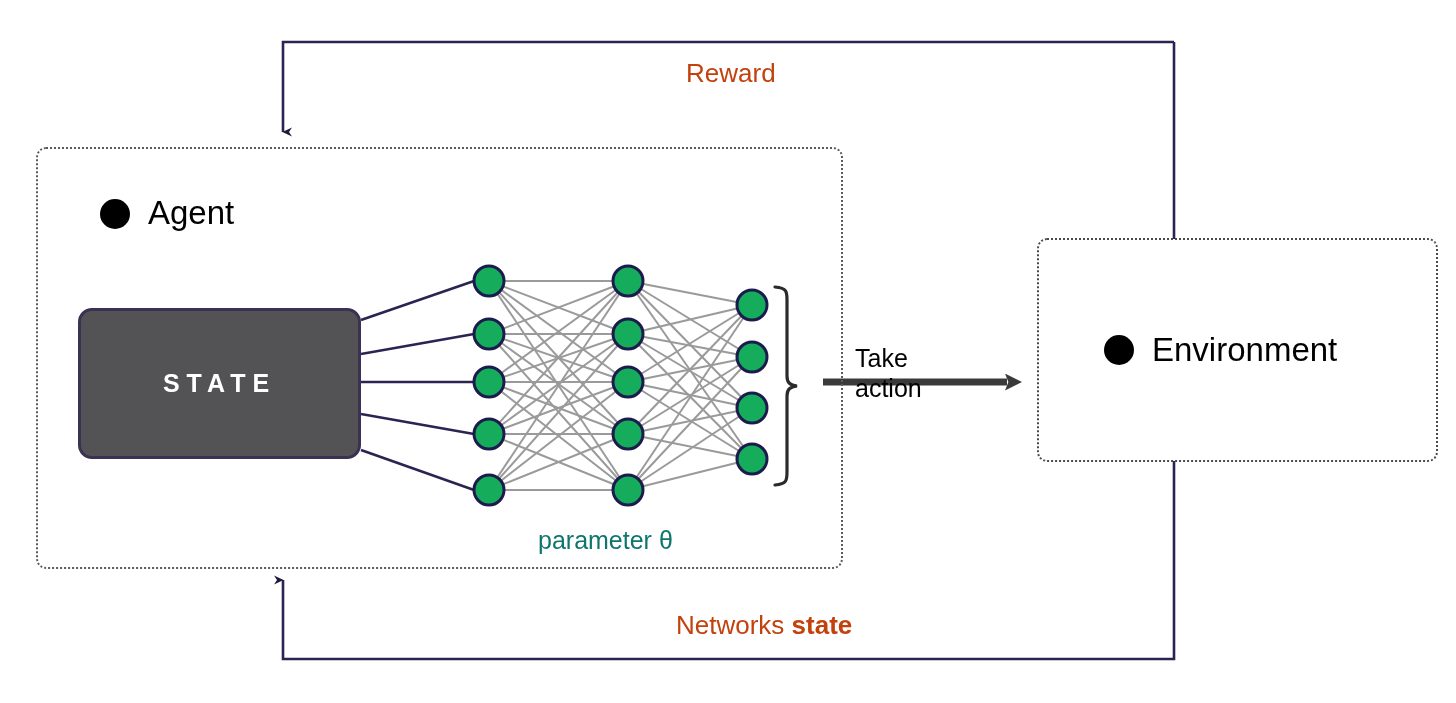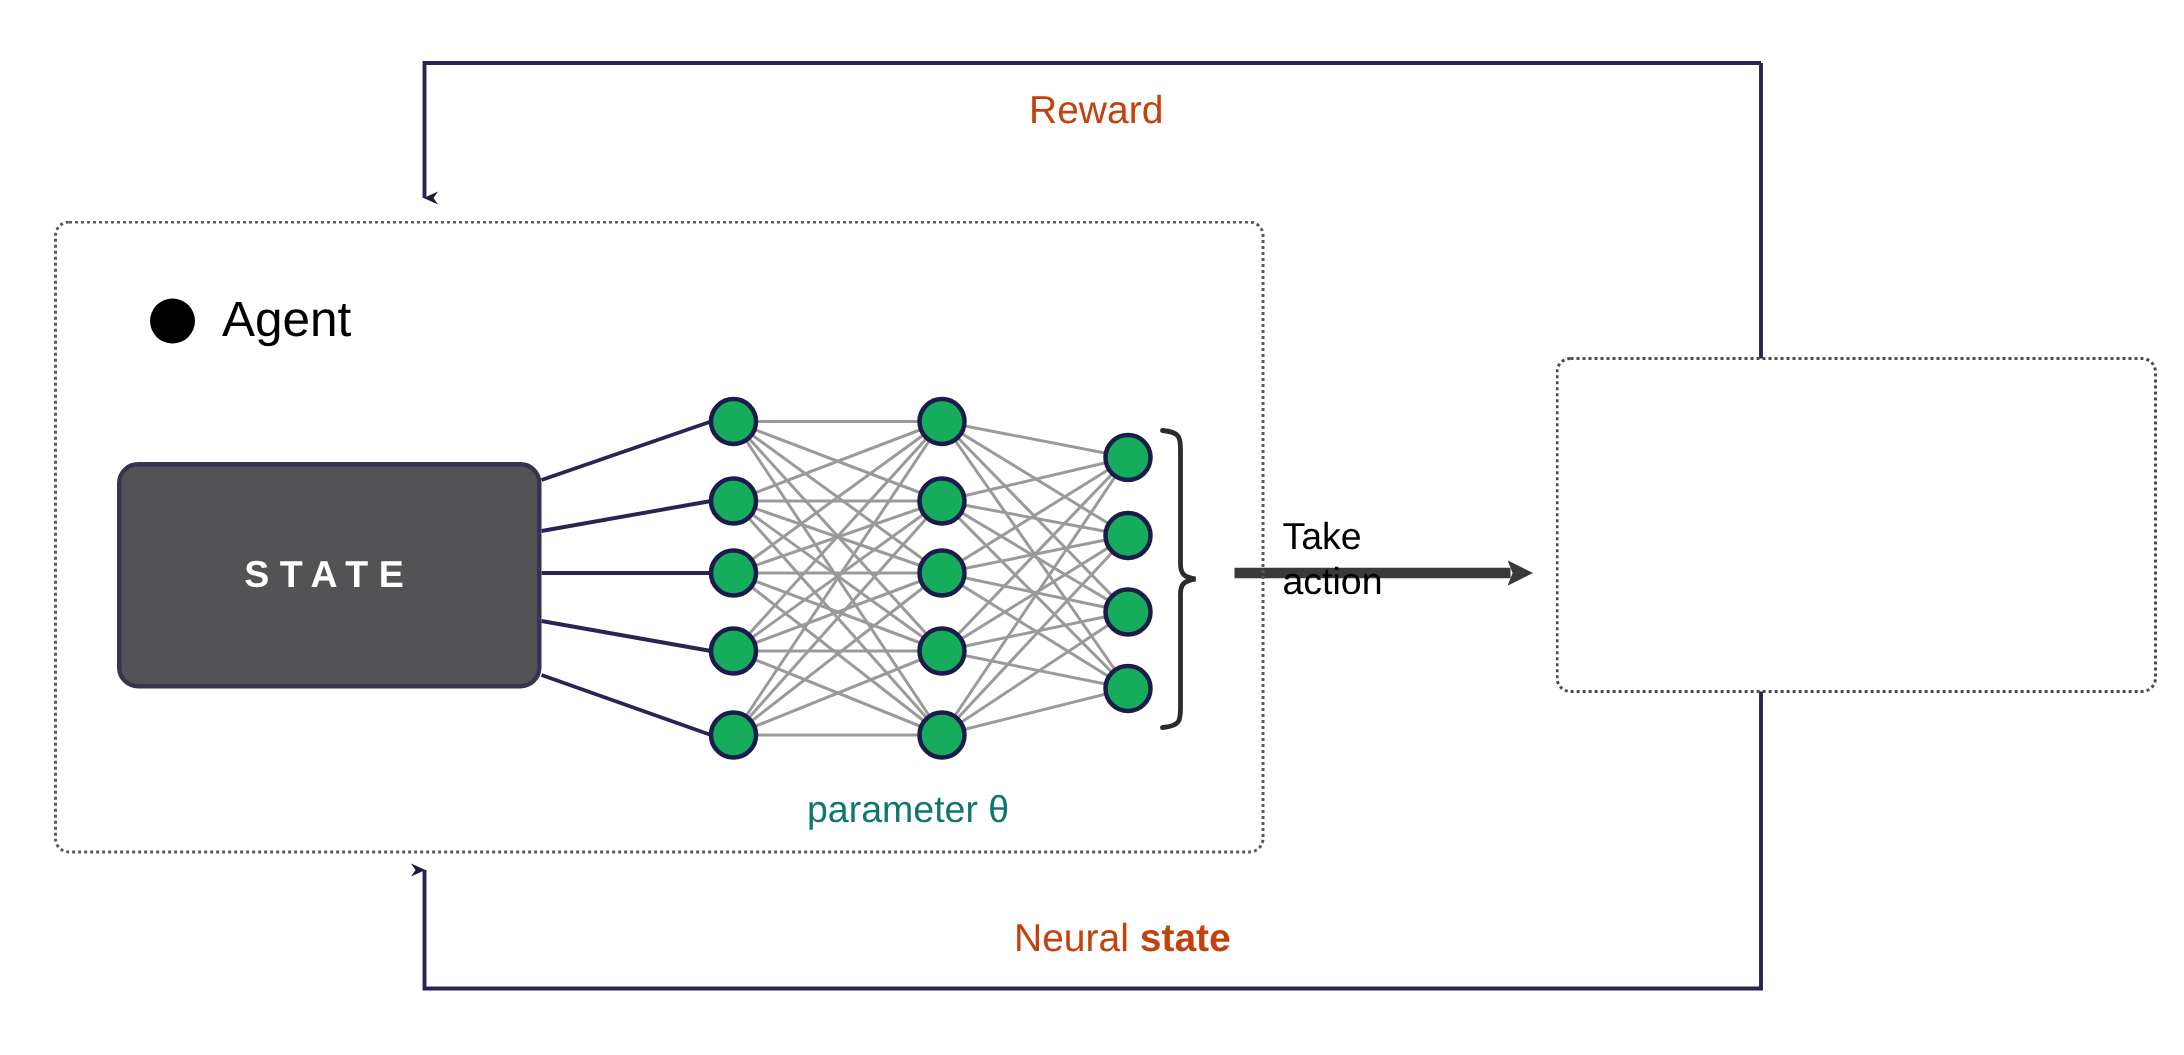--- a/index.html
+++ b/index.html
@@ -262,35 +262,39 @@
 
   <div class="agent-box"></div>
 
   <div class="env-box"></div>
 
   <div class="box-head agent-head">
     <span class="bullet-dot"></span>
     <span class="head-text">Agent</span>
   </div>
 
+  <div class="box-head env-head">
+    <span class="bullet-dot"></span>
+    <span class="head-text">Environment</span>
+  </div>
 
   <div class="state-box">
     <span class="state-text">STATE</span>
   </div>
 
   <div class="dnn-title">
   </div>
 
 
   <div class="param-label">parameter θ</div>
 
   <div class="label reward-label">Reward</div>
 
   <div class="label observe-label">
-    <span>Neural </span><span class="bold">state</span>
+    <span>Networks </span><span class="bold">state</span>
   </div>
 
   <div class="take-action">
     <div>Take</div>
     <div>action</div>
   </div>
 
 </div>
 
 </body></html>

